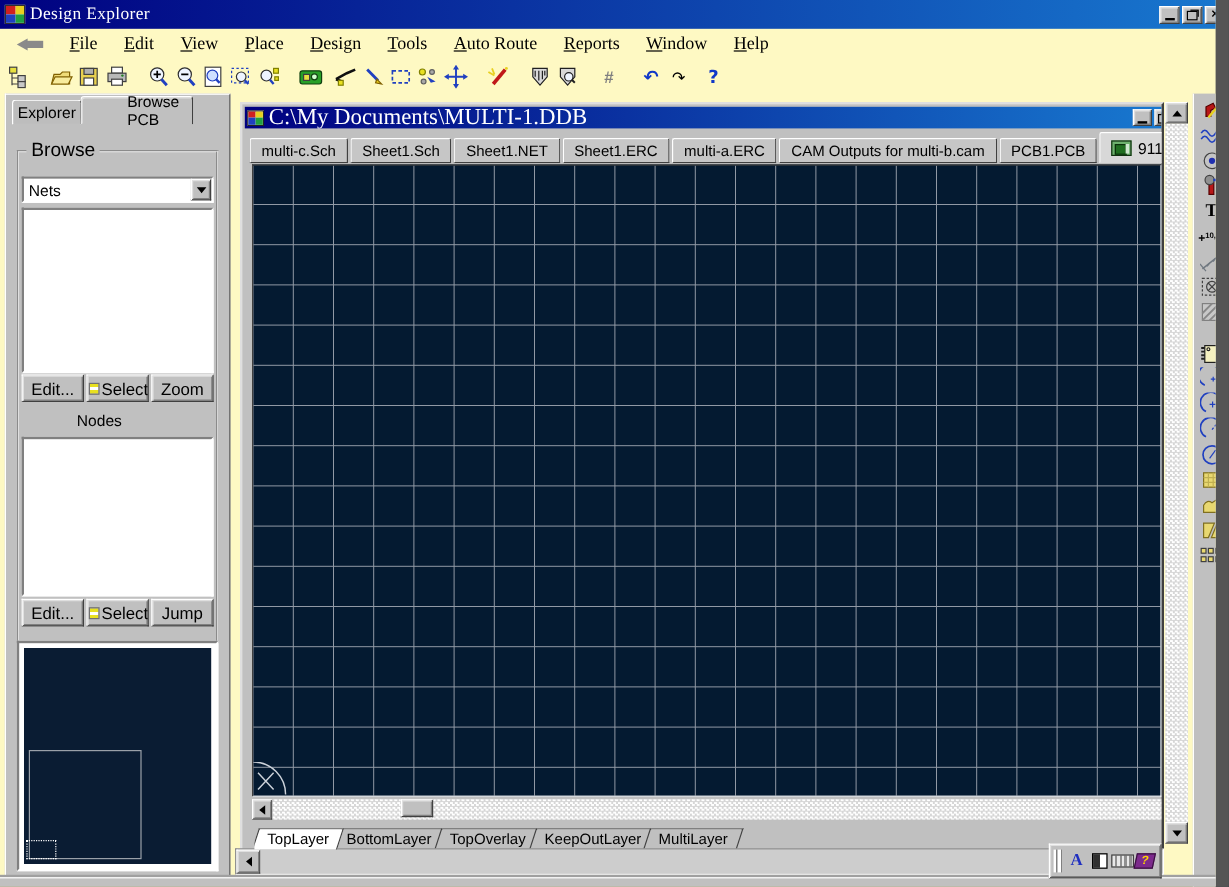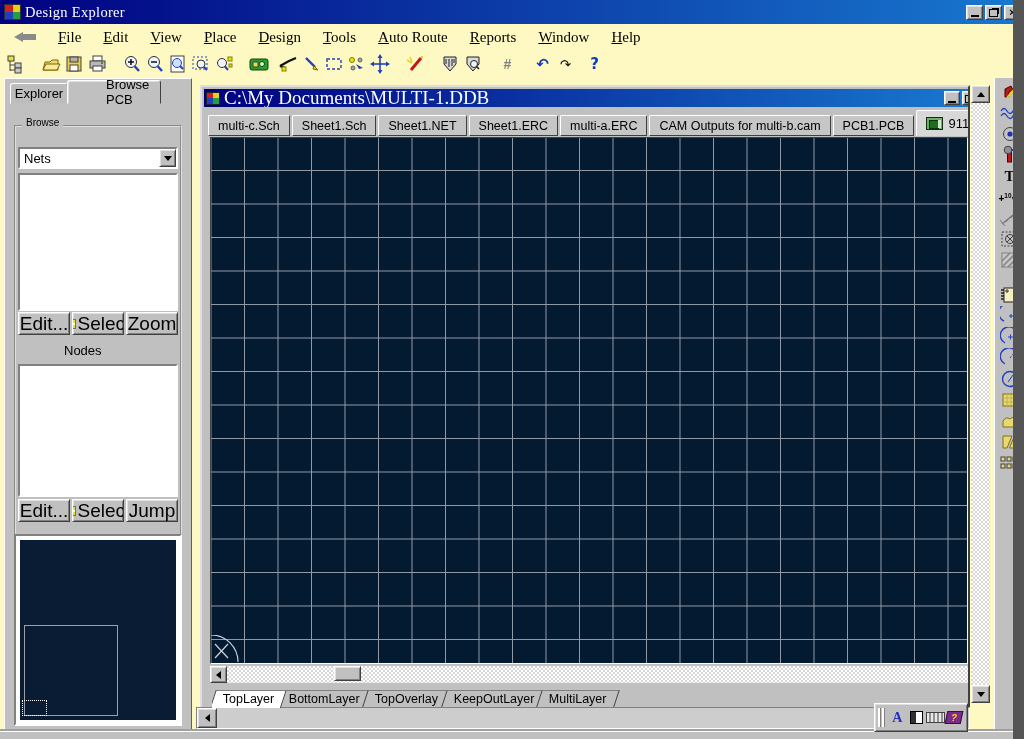--- a/index.html
+++ b/index.html
@@ -44,33 +44,33 @@
   .glyph-gray{color:#808080;font:bold 14px "Liberation Sans",sans-serif;}
 
   
   .sidebar{position:absolute;left:4px;top:78px;width:188px;height:653px;background:#c0c0c0;
     border:1px solid;border-color:#ffffff #606060 #606060 #ffffff;}
   .stab{position:absolute;height:24px;background:#c0c0c0;border:1px solid;border-color:#fff #404040 #c0c0c0 #fff;
     border-radius:3px 3px 0 0;display:flex;align-items:center;justify-content:center;font-size:13px;}
   .stab.inactive{top:4px;left:5px;width:58px;height:21px;background:#bdbdbd;z-index:1;}
   .stab.active{top:1px;left:62px;width:94px;z-index:2;box-shadow:inset 1px 1px 0 #dfdfdf;padding-left:38px;}
   .group{position:absolute;left:9px;top:46px;width:168px;height:601px;border:2px groove #dfdfdf;}
-  .group-label{position:absolute;left:17px;top:38px;background:#c0c0c0;padding:0 4px;font-size:10px;z-index:2;text-align:right;}
+  .group-label{position:absolute;left:17px;top:38px;background:#c0c0c0;padding:0 4px;font-size:16px;z-index:2;text-align:right;}
   .combo{position:absolute;left:13px;top:68px;width:160px;height:22px;display:flex;}
   .combo .val{flex:1;background:#fff;display:flex;align-items:center;padding-left:4px;font-size:13px;}
   .combo-btn{width:17px;display:flex;align-items:center;justify-content:center;}
   .tri-dn{width:0;height:0;border-left:4px solid transparent;border-right:4px solid transparent;border-top:5px solid #000;}
   .tri-up{width:0;height:0;border-left:4px solid transparent;border-right:4px solid transparent;border-bottom:5px solid #000;}
   .tri-lf{width:0;height:0;border-top:4px solid transparent;border-bottom:4px solid transparent;border-right:5px solid #000;}
   .listbox{position:absolute;left:13px;width:160px;background:#fff;}
   .lb1{top:94px;height:138px;}
   .lb2{top:285px;height:133px;}
   .btnrow{position:absolute;left:13px;width:160px;height:23px;display:flex;gap:2px;}
   .br1{top:233px;} .br2{top:420px;}
-  .btn{flex:1;display:flex;align-items:center;justify-content:center;font-size:19px;
+  .btn{flex:1;display:flex;align-items:center;justify-content:center;font-size:14px;
     white-space:nowrap;overflow:hidden;padding:0 1px;cursor:default;}
   .sel-ico{flex:0 0 9px;height:10px;margin:0 2px 0 1px;border:1px solid #707070;
     background:linear-gradient(180deg,#e8e020 34%,#ffffff 34% 67%,#e8e020 67%);}
   .side-label{position:absolute;left:15px;font-size:13px;}
   .nodes-label{top:264px;margin-left:44px;}
   .preview{position:absolute;left:9px;top:455px;width:168px;height:192px;padding:4px;}
   .pv-dark{position:relative;width:100%;height:100%;background:#0a1c33;}
   .pv-board{position:absolute;left:4px;top:47%;width:60%;height:51%;border:1px solid #9aa0a8;}
   .pv-view{position:absolute;left:2px;bottom:4px;width:25px;height:16px;border:1px dotted #ffffff;}
 

